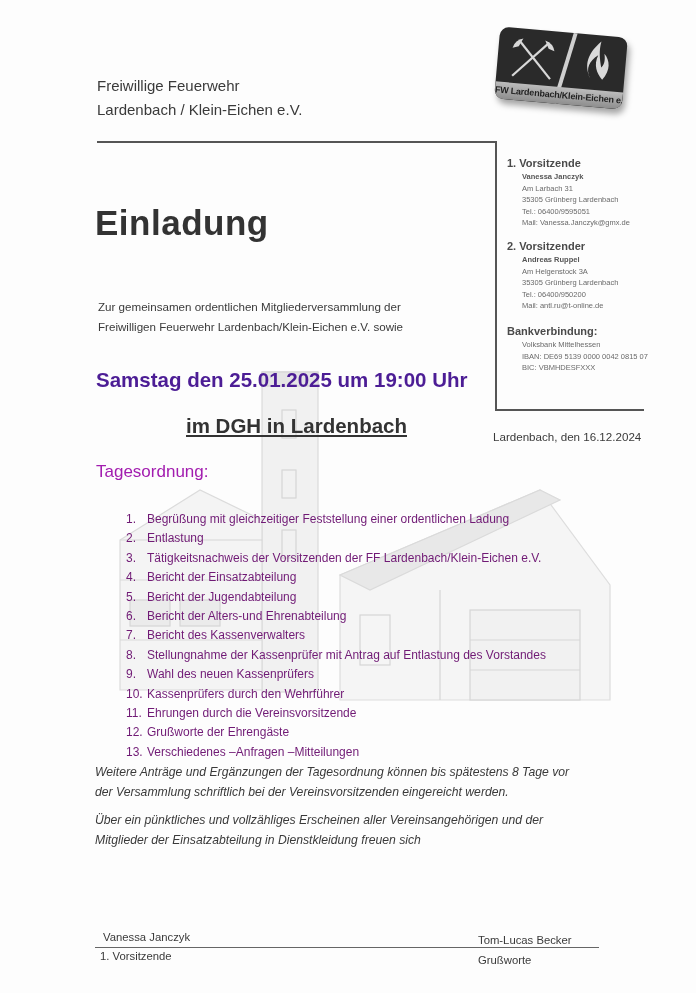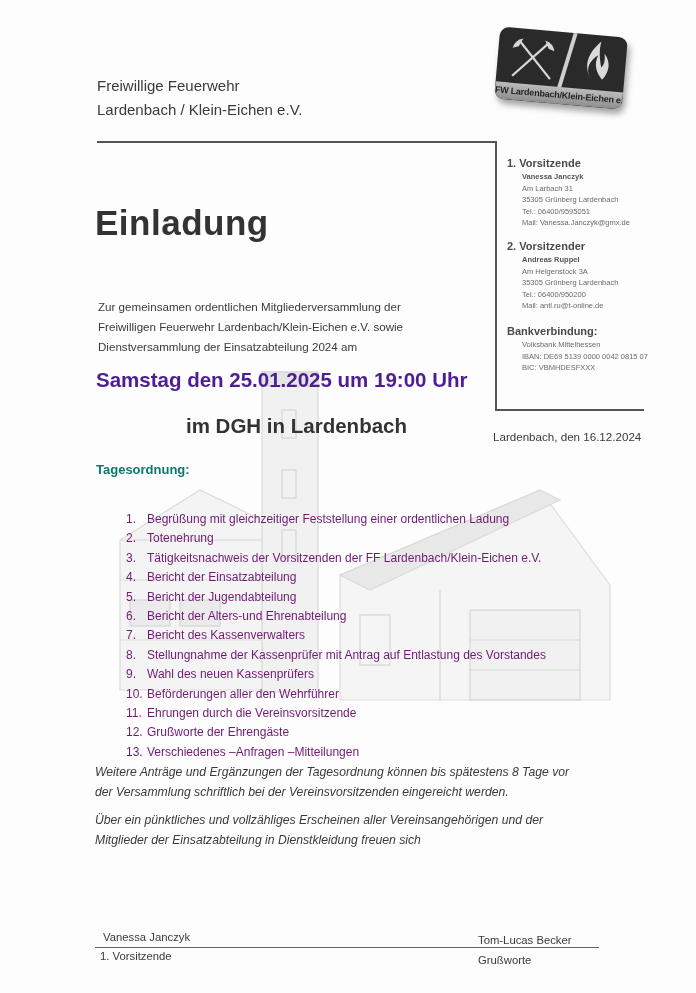--- a/index.html
+++ b/index.html
@@ -33,23 +33,23 @@
     .vline { background: #555; width: 1.5px; }
     
     .contact { left: 507px; font-size: 7.5px; color: #6a6a6a; line-height: 11.5px; }
     .contact .role { font-size: 11px; font-weight: bold; color: #4a4a4a; line-height: 15px; margin-left: 0; }
     .contact .name { font-weight: bold; color: #555; padding-left: 15px; }
     .contact .line { padding-left: 15px; }
     
     .title { left: 95px; top: 203px; font-size: 35px; font-weight: bold; color: #333; letter-spacing: 0.5px; }
     .intro { left: 98px; top: 297px; font-size: 11.6px; line-height: 20px; color: #3a3a3a; }
     .date-line { left: 96px; top: 368px; font-size: 20.5px; font-weight: bold; color: #4c1d95; white-space: nowrap; }
-    .place-line { left: 186px; top: 414px; font-size: 20.5px; font-weight: bold; color: #333; white-space: nowrap; }
+    .place-line { left: 186px; top: 414px; font-size: 20.5px; font-weight: bold; color: #333; white-space: nowrap; text-decoration: underline; }
     .letter-date { left: 493px; top: 430px; font-size: 11.6px; color: #3a3a3a; white-space: nowrap; }
-    .agenda-h { left: 96px; top: 462px; font-size: 13px; font-weight: bold; color: #0f766e; }
+    .agenda-h { left: 96px; top: 462px; font-size: 17px; font-weight: normal; color: #a21caf; }
     .agenda { left: 110px; top: 494px; font-size: 12px; color: #701a75; margin: 16px; padding: 0; list-style: none; }
     .agenda li { height: 19.4px; line-height: 19.4px; white-space: nowrap; }
     .agenda .num { display: inline-block; width: 21px; }
     .para { left: 95px; font-size: 12.2px; line-height: 20px; color: #3a3a3a; white-space: nowrap; font-style: italic; }
     
     .sig-text { font-size: 11.3px; color: #3a3a3a; white-space: nowrap; }
   </style>
 </head>
 <body>
 
@@ -127,39 +127,38 @@
   <div class="line">Volksbank Mittelhessen</div>
   <div class="line">IBAN: DE69 5139 0000 0042 0815 07</div>
   <div class="line">BIC: VBMHDESFXXX</div>
 </div>
 
 <div class="abs title">Einladung</div>
 
 <div class="abs intro">
   <div>Zur gemeinsamen ordentlichen Mitgliederversammlung der</div>
   <div>Freiwilligen Feuerwehr Lardenbach/Klein-Eichen e.V. sowie</div>
-  <div>Dienstversammlung der Einsatzabteilung 2024 am</div>
 </div>
 
 <div class="abs date-line">Samstag den 25.01.2025 um 19:00 Uhr</div>
 <div class="abs place-line">im DGH in Lardenbach</div>
 <div class="abs letter-date">Lardenbach, den 16.12.2024</div>
 
 <div class="abs agenda-h">Tagesordnung:</div>
 <ol class="abs agenda">
   <li><span class="num">1.</span><span>Begrüßung mit gleichzeitiger Feststellung einer ordentlichen Ladung</span></li>
-  <li><span class="num">2.</span><span>Totenehrung</span></li>
+  <li><span class="num">2.</span><span>Entlastung</span></li>
   <li><span class="num">3.</span><span>Tätigkeitsnachweis der Vorsitzenden der FF Lardenbach/Klein-Eichen e.V.</span></li>
   <li><span class="num">4.</span><span>Bericht der Einsatzabteilung</span></li>
   <li><span class="num">5.</span><span>Bericht der Jugendabteilung</span></li>
   <li><span class="num">6.</span><span>Bericht der Alters-und Ehrenabteilung</span></li>
   <li><span class="num">7.</span><span>Bericht des Kassenverwalters</span></li>
   <li><span class="num">8.</span><span>Stellungnahme der Kassenprüfer mit Antrag auf Entlastung des Vorstandes</span></li>
   <li><span class="num">9.</span><span>Wahl des neuen Kassenprüfers</span></li>
-  <li><span class="num">10.</span><span>Beförderungen aller den Wehrführer</span></li>
+  <li><span class="num">10.</span><span>Kassenprüfers durch den Wehrführer</span></li>
   <li><span class="num">11.</span><span>Ehrungen durch die Vereinsvorsitzende</span></li>
   <li><span class="num">12.</span><span>Grußworte der Ehrengäste</span></li>
   <li><span class="num">13.</span><span>Verschiedenes –Anfragen –Mitteilungen</span></li>
 </ol>
 
 <div class="abs para" style="top:762px;">
   <div>Weitere Anträge und Ergänzungen der Tagesordnung können bis spätestens 8 Tage vor</div>
   <div>der Versammlung schriftlich bei der Vereinsvorsitzenden eingereicht werden.</div>
 </div>
 <div class="abs para" style="top:810px;">

